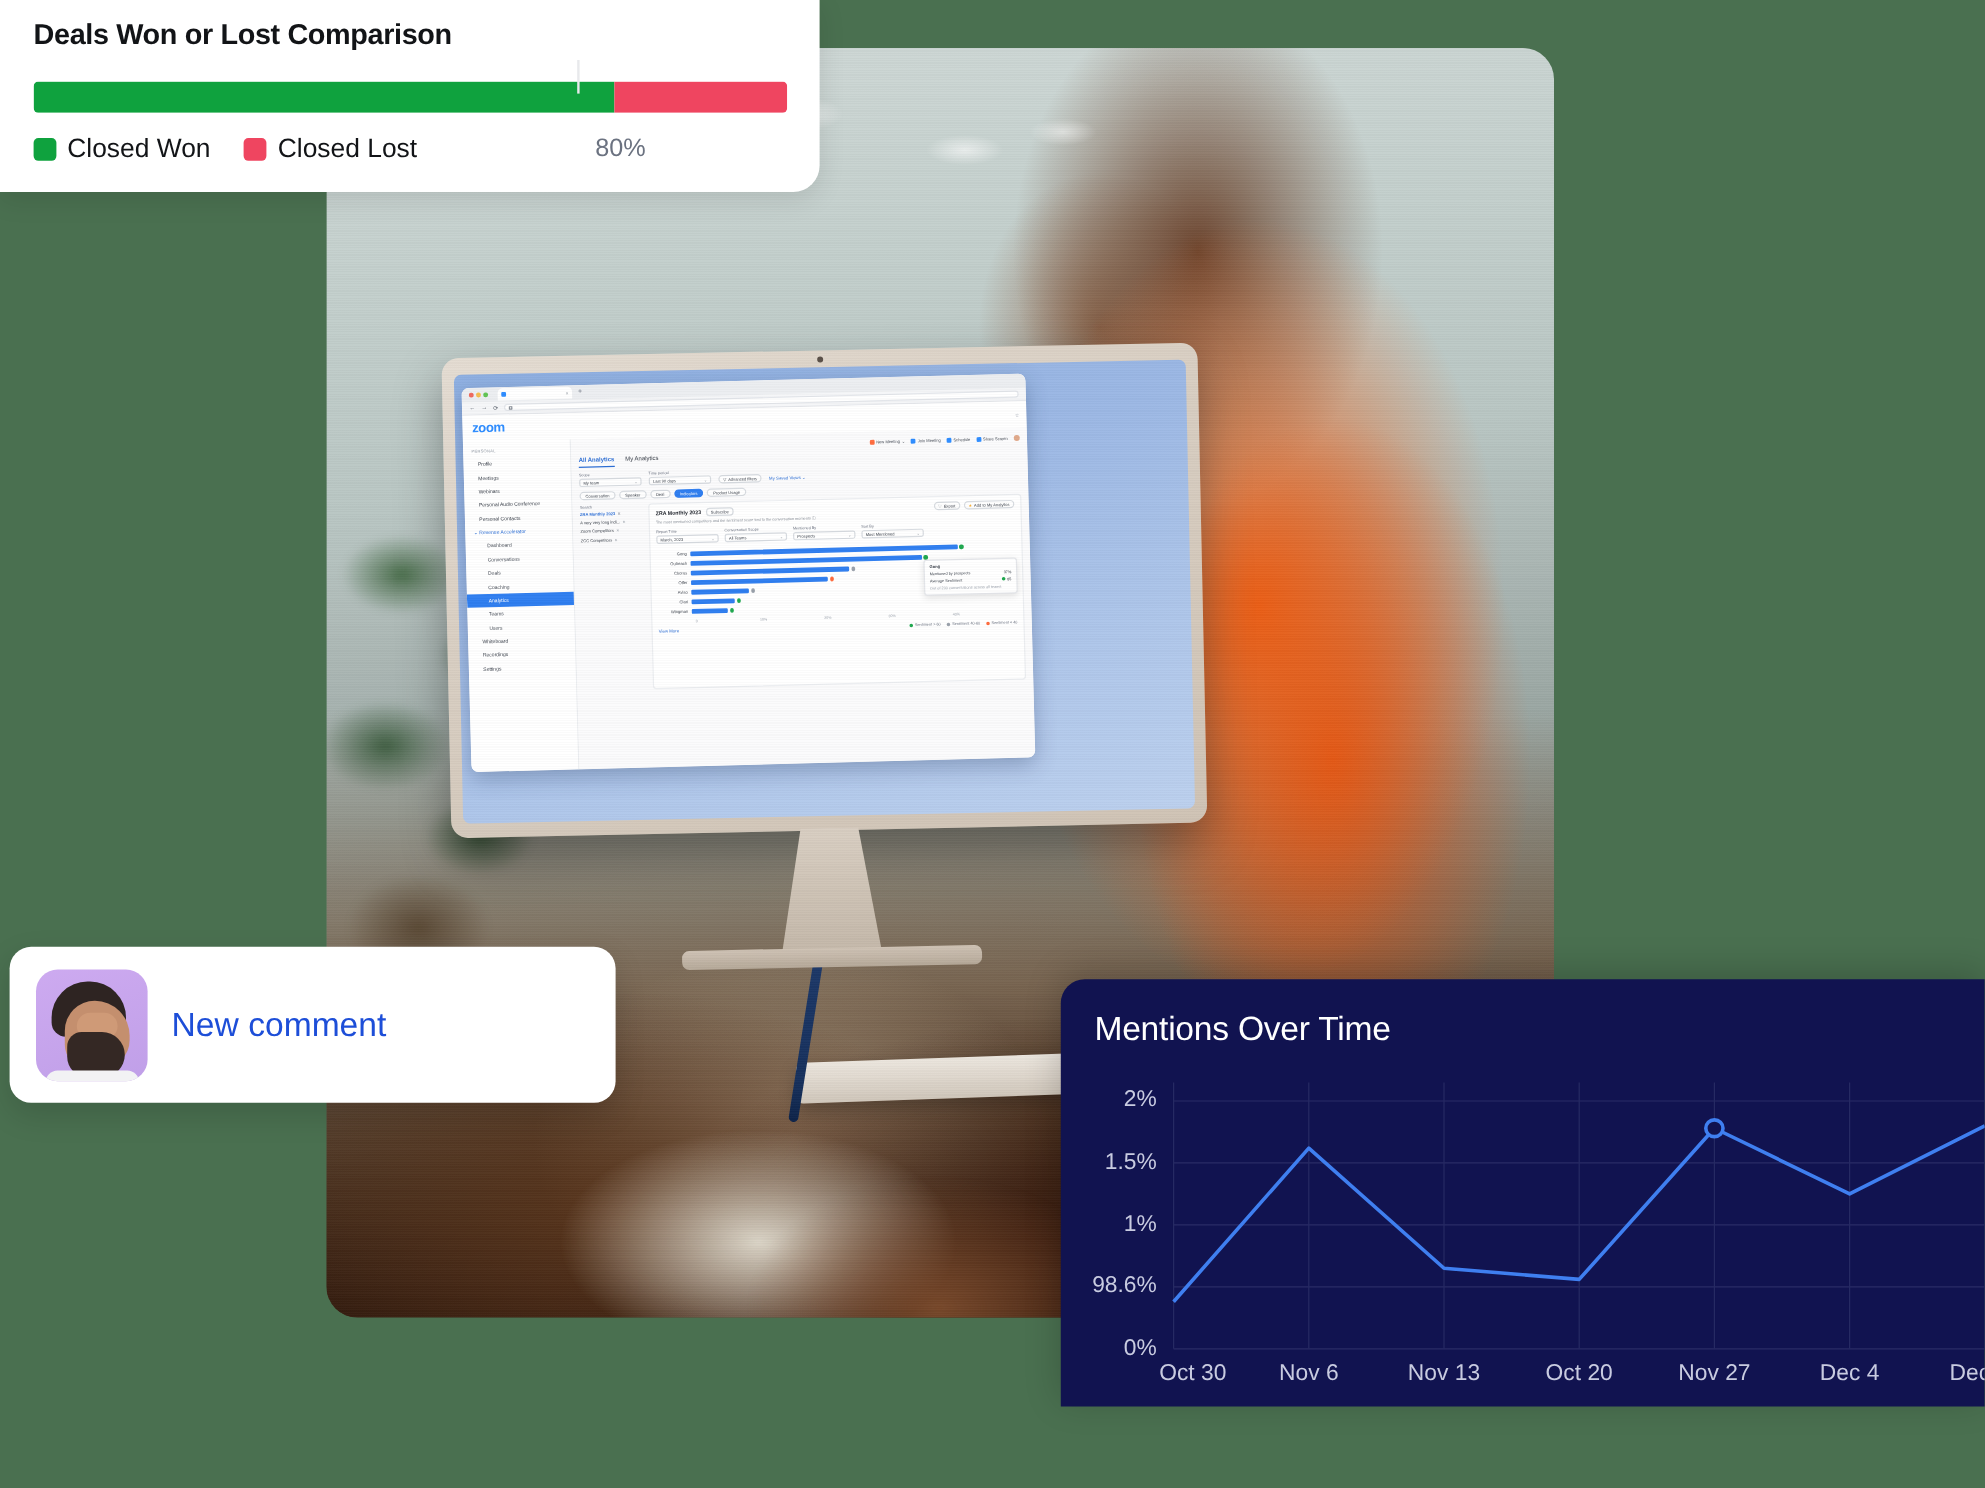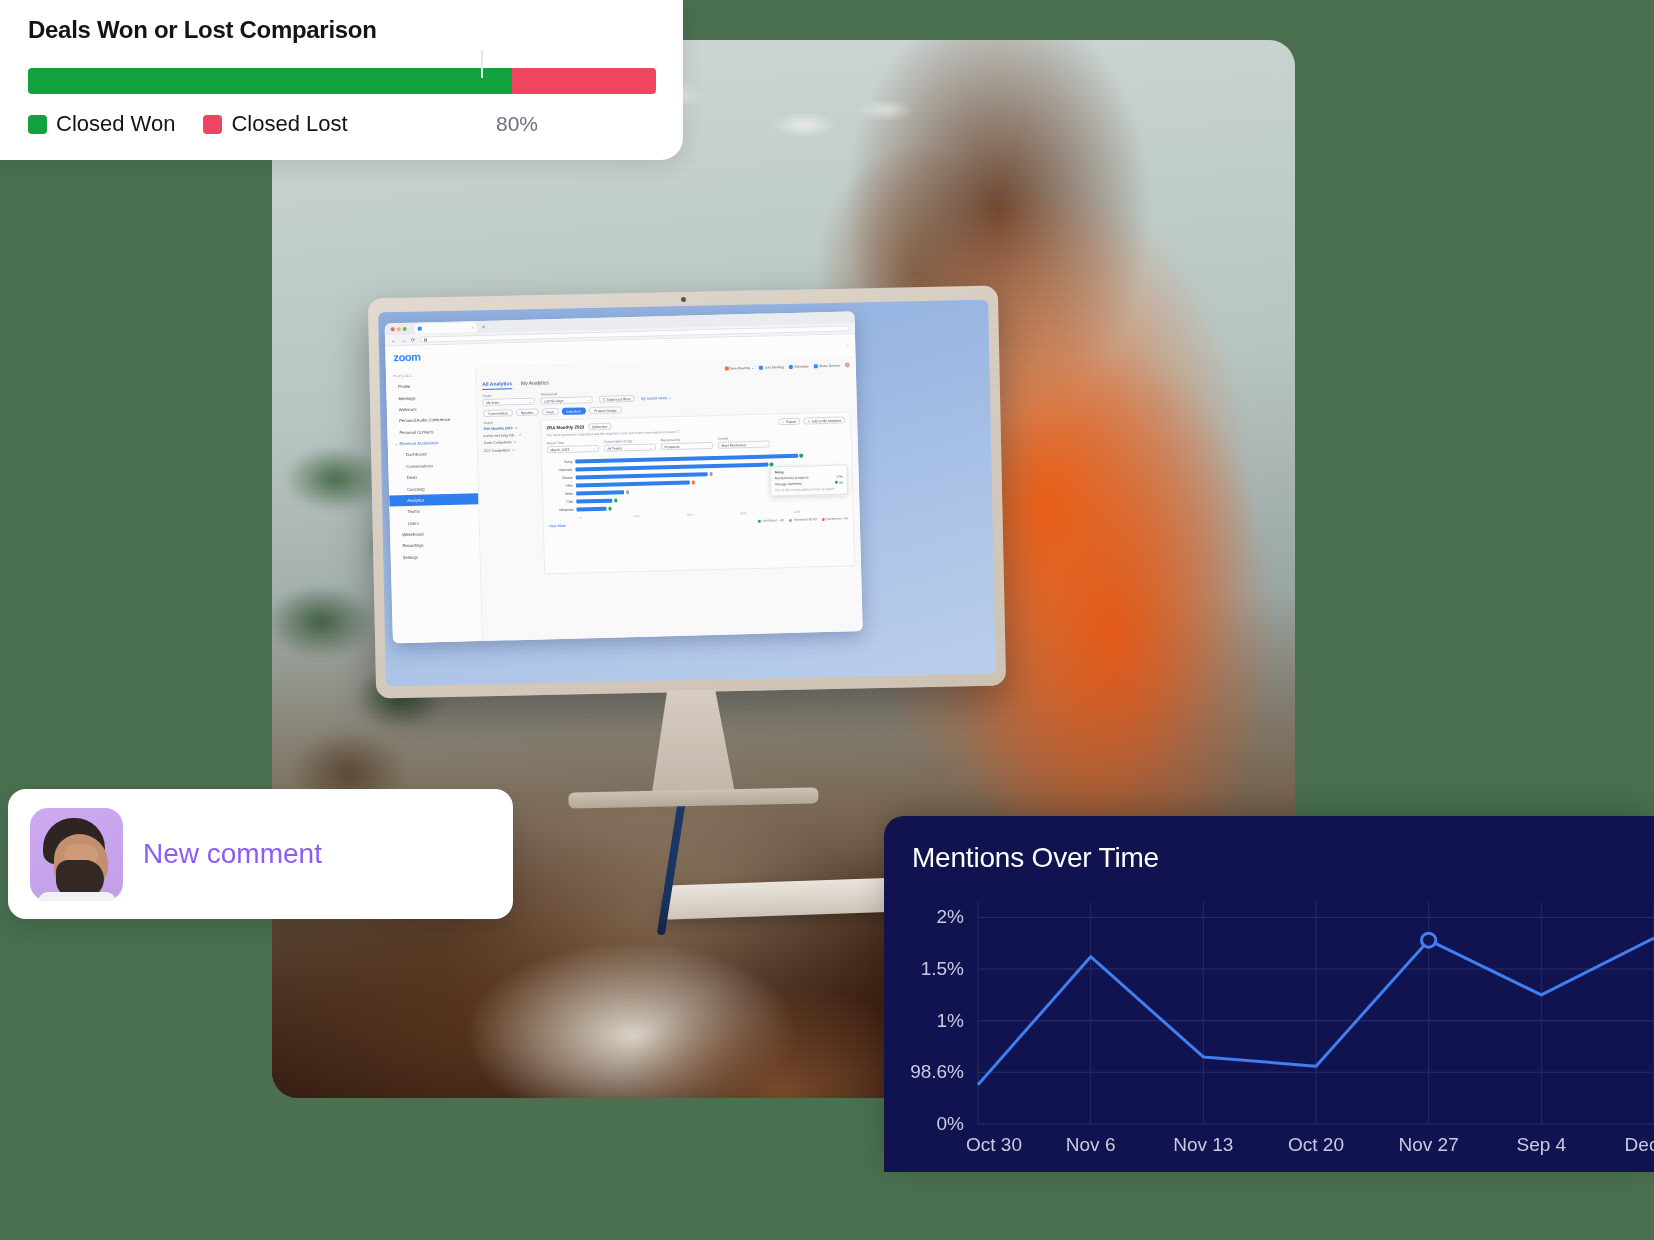--- a/index.html
+++ b/index.html
@@ -272,21 +272,21 @@
              background:#2e2422; border-radius:30px 30px 12px 12px; }
   .av-face { position:absolute; left:24px; top:26px; width:54px; height:56px;
              background:#c48f6e; border-radius: 26px 30px 24px 20px; }
   .av-beard{ position:absolute; left:26px; top:52px; width:48px; height:38px;
              background:#342824; border-radius: 14px 22px 22px 20px; }
   .av-cheek{ position:absolute; left:34px; top:36px; width:34px; height:22px;
              background:#cf9a77; border-radius:16px; }
   .av-body { position:absolute; left:8px; top:84px; width:78px; height:20px;
              background:#f2f2f4; border-radius:10px 10px 0 0; }
   .cm-text { min-width:0; }
-  .cm-new { font-size: 28px; color:#8b5cf6; line-height:1.1; }
+  .cm-new { font-size: 28px; color:#1d4ed8; line-height:1.1; }
   .cm-body { font-size: 28px; font-weight:700; color:#121417; line-height:1.32; margin-top:4px; letter-spacing:-0.2px; }
 
   
   .mentions-card {
     position:absolute; left: 884px; top: 816px;
     width: 770px; height: 356px;
     background:#111350; border-radius: 20px 0 0 0;
     padding: 26px 0 0 28px;
     box-shadow: 0 -6px 30px rgba(0,0,0,0.2);
     overflow:hidden;
@@ -660,17 +660,17 @@
           <polyline points="0,182.7627906976744 110,54.725581395348826 220,154.88372093023256 330,164.1767441860465 440,38.20465116279067 550,92.93023255813952 660,36.13953488372093" fill="none" stroke="#3f7ff0" stroke-width="3" stroke-linejoin="round" vector-effect="non-scaling-stroke"></polyline>
           <circle cx="440" cy="38.20465116279067" r="7" fill="#111350" stroke="#3f7ff0" stroke-width="3" vector-effect="non-scaling-stroke"></circle>
         </svg>
     </div>
     <div class="x-labels" id="xlabels">
         <div style="left: 0%; margin-left: 16px;">Oct 30</div>
         <div style="left: 16.6667%;">Nov 6</div>
         <div style="left: 33.3333%;">Nov 13</div>
         <div style="left: 50%;">Oct 20</div>
         <div style="left: 66.6667%;">Nov 27</div>
-        <div style="left: 83.3333%;">Sep 4</div>
+        <div style="left: 83.3333%;">Dec 4</div>
         <div style="left: 100%;">Dec 11</div>
       </div>
   </div>
 </div>
 
 </body></html>

